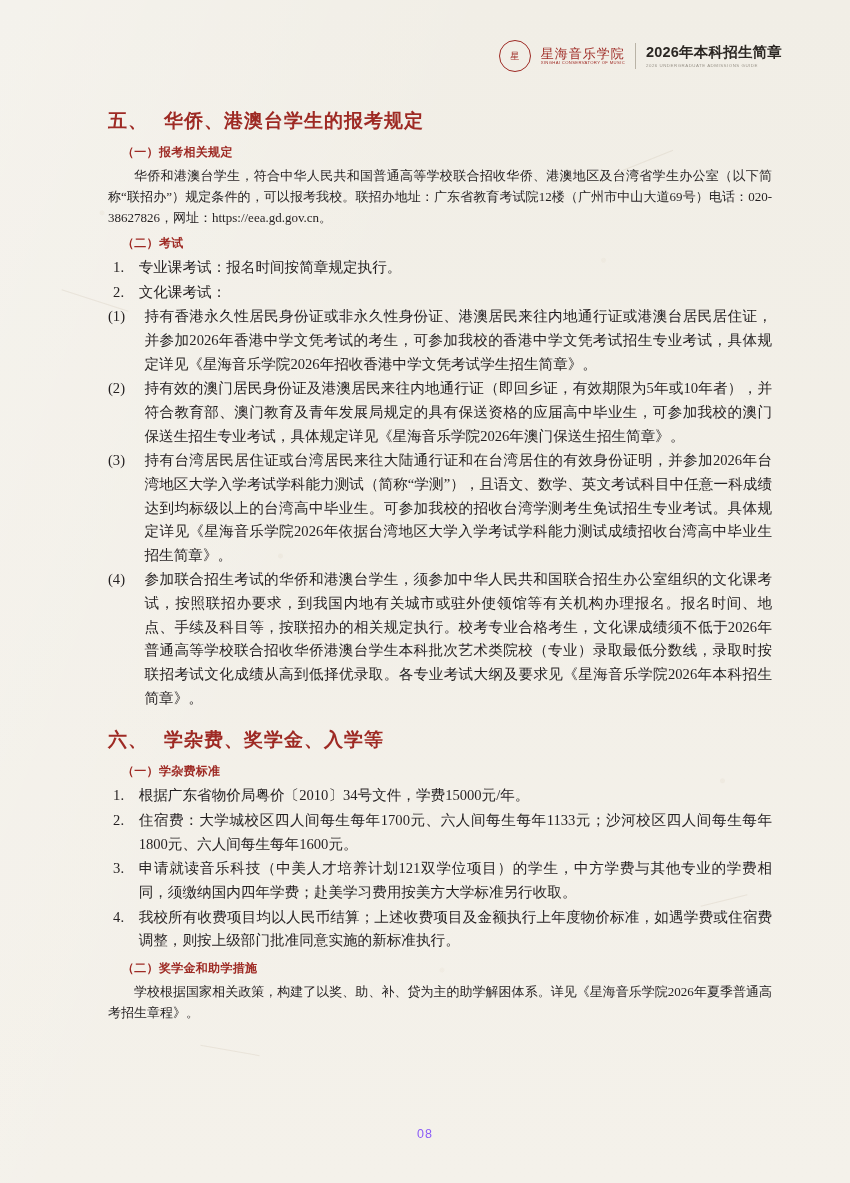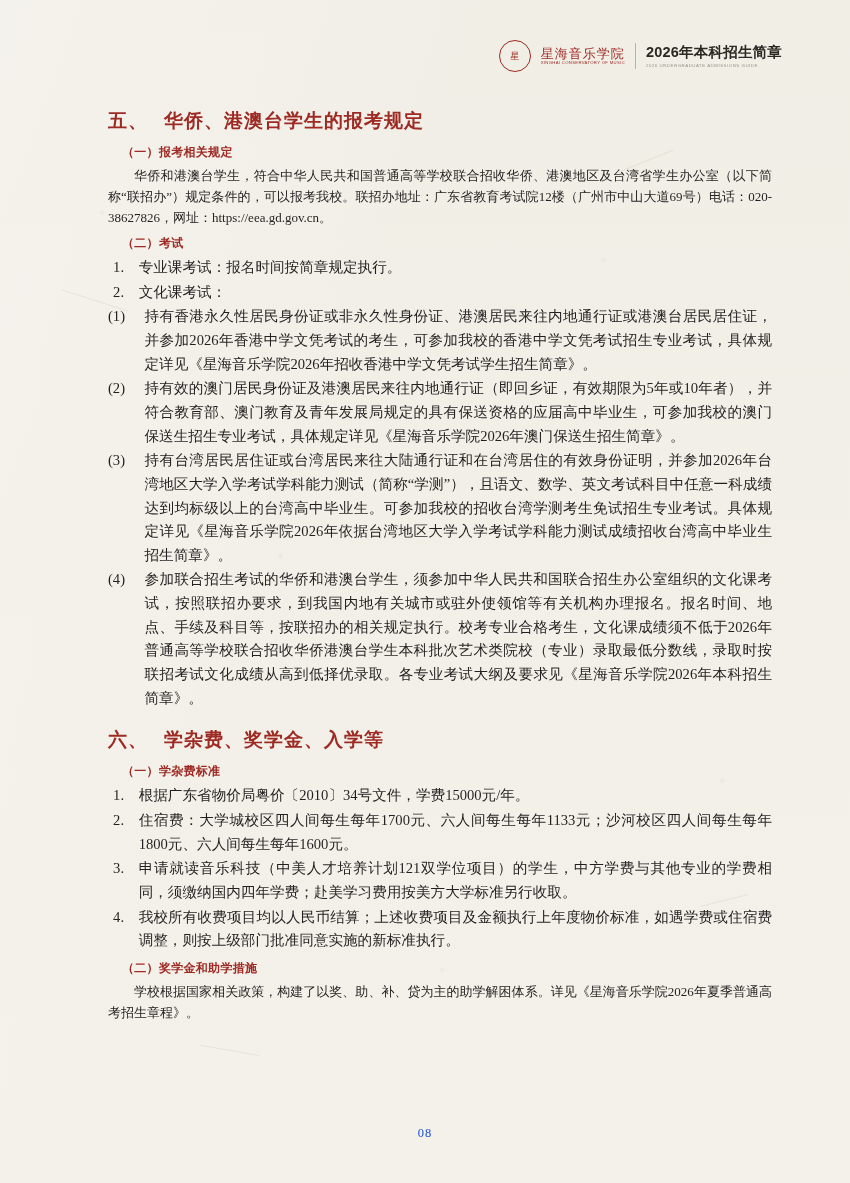--- a/index.html
+++ b/index.html
@@ -172,23 +172,23 @@
     left: 0;
     width: 2.4em;
   }
 
   .page-number {
     position: absolute;
     bottom: 42px;
     left: 0;
     right: 0;
     text-align: center;
-    color: #1d4ed8;
+    color: #8b5cf6;
     font-size: 12.5px;
-    font-family: Liberation Serif, serif;
+    font-family: Liberation Sans, sans-serif;
     letter-spacing: 1px;
   }
 </style>
 </head>
 <body>
 
 <div class="paper-texture"></div>
 <div class="fiber" style="left:60px;top:300px;width:70px;height:1px;transform:rotate(18deg);"></div>
 <div class="fiber" style="left:620px;top:160px;width:55px;height:1px;transform:rotate(-22deg);"></div>
 <div class="fiber" style="left:200px;top:1050px;width:60px;height:1px;transform:rotate(10deg);"></div>

